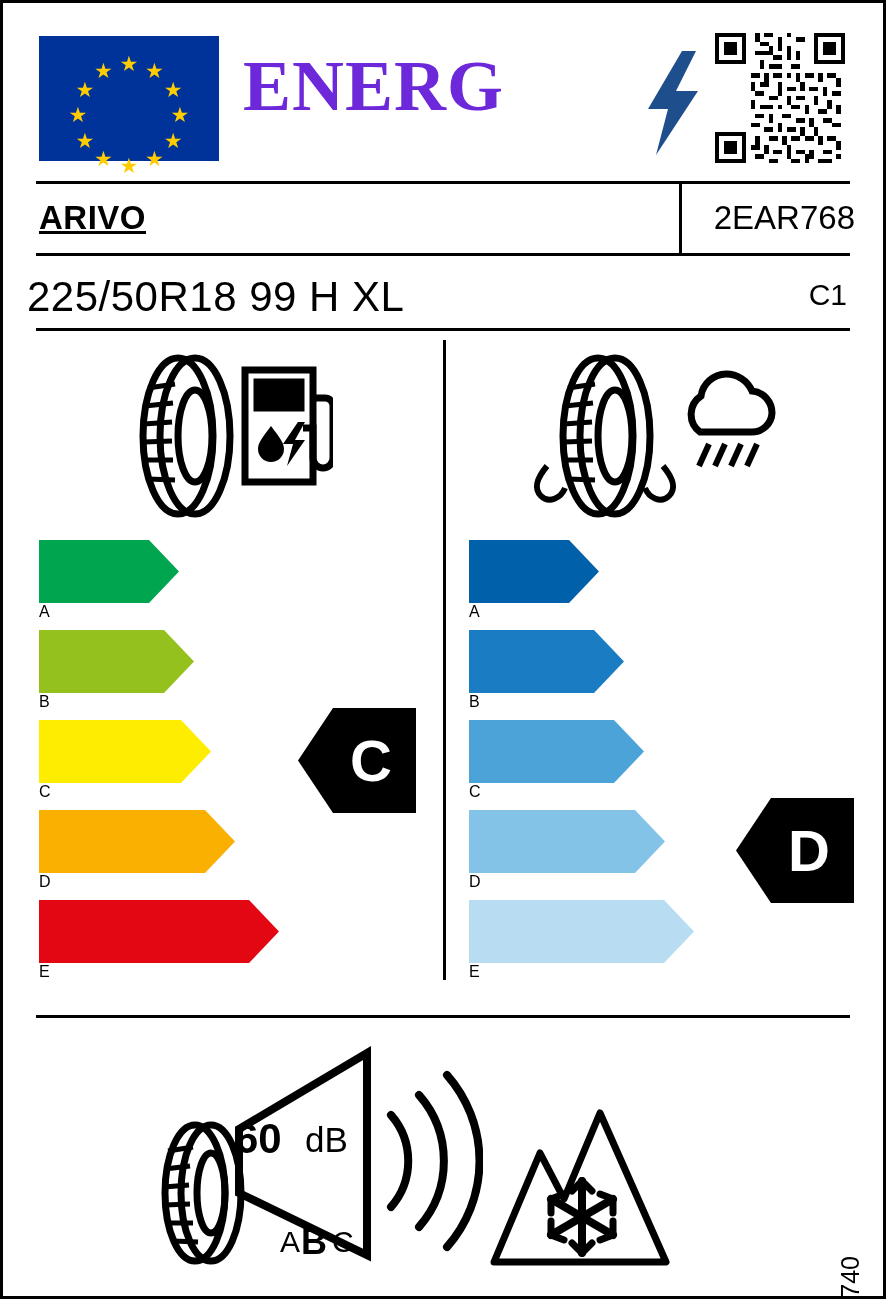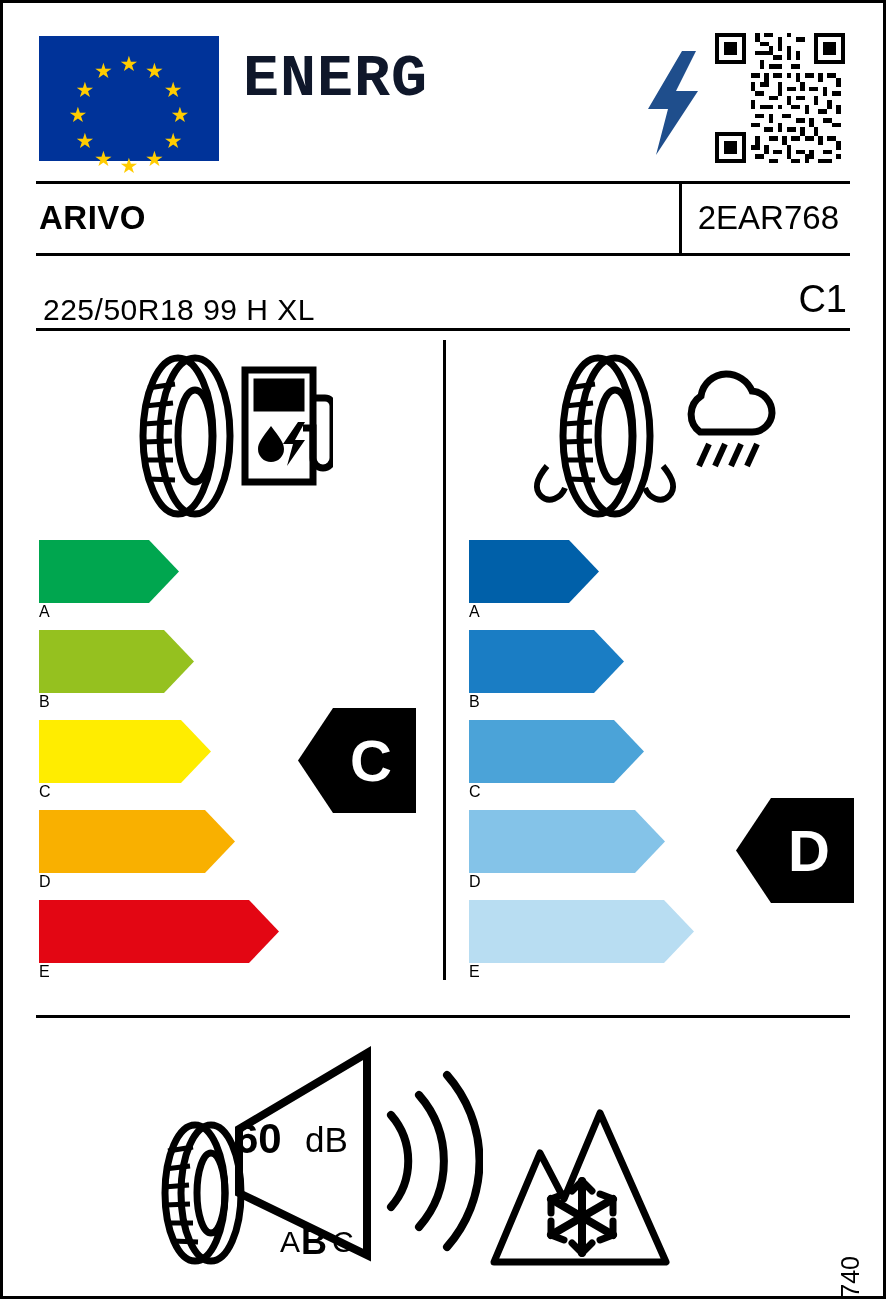--- a/index.html
+++ b/index.html
@@ -40,25 +40,25 @@
     font-size: 21px;
     line-height: 21px;
     width: 21px;
     height: 21px;
     text-align: center;
   }
   .energy-word {
     position: absolute;
     left: 240px;
     top: 42px;
-    font-size: 60px;
+    font-size: 72px;
     font-weight: bold;
     letter-spacing: 1px;
-    color: #0f172a;
-    font-family: Liberation Mono, monospace;
+    color: #6d28d9;
+    font-family: Liberation Serif, serif;
   }
   .bolt {
     position: absolute;
     left: 645px;
     top: 48px;
     width: 50px;
     height: 104px;
   }
   .qr {
     position: absolute;
@@ -82,51 +82,51 @@
   .hr-bottom { top: 1012px; }
 
   
   .brand {
     position: absolute;
     left: 36px;
     top: 196px;
     font-size: 33px;
     font-weight: bold;
     letter-spacing: 0.5px;
+    text-decoration: underline;
   }
   .type-code {
     position: absolute;
-    right: 44px;
+    right: 28px;
     top: 196px;
     font-size: 33px;
     text-align: right;
   }
   .v-sep {
     position: absolute;
     left: 676px;
     top: 178px;
     width: 3px;
     height: 72px;
     background: #000000;
   }
 
   
   .size {
     position: absolute;
-    left: 40px;
+    left: 24px;
     top: 270px;
-    font-size: 30px;
+    font-size: 42px;
     letter-spacing: 0.5px;
-    margin-top: 20px;
   }
   .class-code {
     position: absolute;
     right: 36px;
     top: 275px;
-    font-size: 38px;
+    font-size: 30px;
   }
 
   
   .v-mid {
     position: absolute;
     left: 440px;
     top: 337px;
     width: 3px;
     height: 640px;
     background: #000000;

